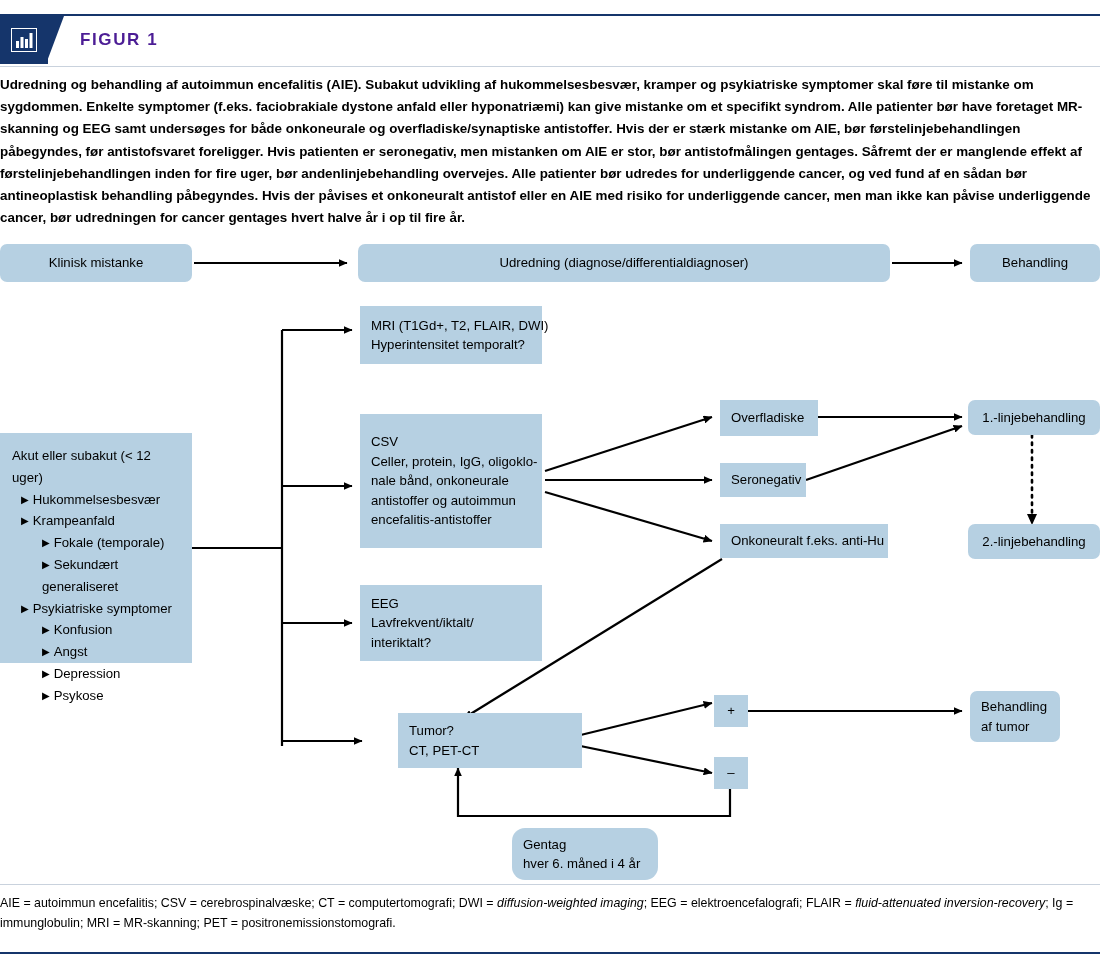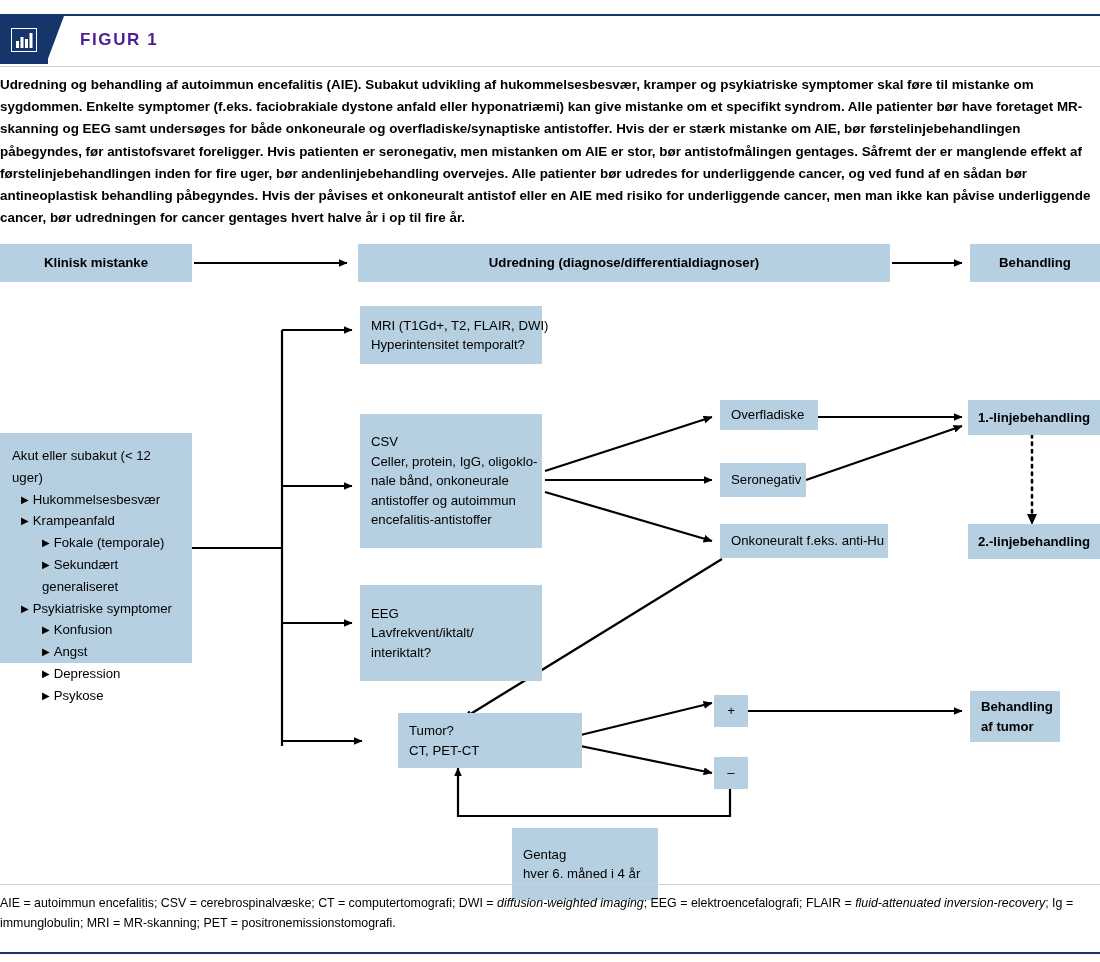--- a/index.html
+++ b/index.html
@@ -49,21 +49,21 @@
     box-sizing:border-box;
     font-size:13.2px;
     line-height:19.5px;
     color:#000;
     display:flex;
     flex-direction:column;
     justify-content:center;
   }
   .box.ctr{align-items:center;text-align:center;}
   .box.pad{padding:8px 11px;}
-  .box.bold{font-weight:bold;}
+  .box.bold{font-weight:normal;border-radius:7px;}
   .box .ln{display:block;white-space:nowrap;}
 
   
   .symp{
     position:absolute;background:#b6d0e2;box-sizing:border-box;
     padding:12px 10px 28px 12px;font-size:13.2px;line-height:21.8px;
   }
   .symp .l0{display:block;}
   .symp .l1{display:block;padding-left:9px;}
   .symp .l2{display:block;padding-left:30px;}
@@ -172,32 +172,32 @@
   </div>
 
   <div class="box pad" style="left:360px;top:178px;width:182px;height:134px;">
     <span class="ln">CSV</span>
     <span class="ln">Celler, protein, IgG, oligoklo-</span>
     <span class="ln">nale bånd, onkoneurale</span>
     <span class="ln">antistoffer og autoimmun</span>
     <span class="ln">encefalitis-antistoffer</span>
   </div>
 
-  <div class="box pad" style="left:360px;top:349px;width:182px;height:96px;">
+  <div class="box pad" style="left:360px;top:349px;width:182px;height:76px;">
     <span class="ln">EEG</span>
     <span class="ln">Lavfrekvent/iktalt/</span>
     <span class="ln">interiktalt?</span>
   </div>
 
   <div class="box pad" style="left:372px;top:477px;width:184px;height:55px;margin-left:26px;">
     <span class="ln">Tumor?</span>
     <span class="ln">CT, PET-CT</span>
   </div>
 
-  <div class="box pad" style="left:720px;top:164px;width:98px;height:30px;">
+  <div class="box pad" style="left:720px;top:164px;width:98px;height:36px;">
     <span class="ln">Overfladiske</span>
   </div>
 
   <div class="box pad" style="left:720px;top:227px;width:86px;height:34px;">
     <span class="ln">Seronegativ</span>
   </div>
 
   <div class="box pad" style="left:720px;top:288px;width:168px;height:34px;">
     <span class="ln">Onkoneuralt f.eks. anti-Hu</span>
   </div>
@@ -216,21 +216,21 @@
 
   <div class="box ctr" style="left:714px;top:521px;width:34px;height:32px;">
     <span class="ln">–</span>
   </div>
 
   <div class="box pad bold" style="left:970px;top:455px;width:90px;height:51px;">
     <span class="ln">Behandling</span>
     <span class="ln">af tumor</span>
   </div>
 
-  <div class="box pad" style="left:512px;top:592px;width:146px;height:72px;">
+  <div class="box pad" style="left:512px;top:592px;width:146px;height:52px;border-radius:13px;">
     <span class="ln">Gentag</span>
     <span class="ln">hver 6. måned i 4 år</span>
   </div>
 
 </div>
 
 <div class="rule-foot"></div>
 <div class="foot">
   <span>AIE = autoimmun encefalitis; CSV = cerebrospinalvæske; CT = computertomografi; DWI = </span><i>diffusion-weighted imaging</i><span>; EEG = elektroencefalografi; FLAIR = </span><i>fluid-attenuated inversion-recovery</i><span>; Ig = immunglobulin; MRI = MR-skanning; PET = positronemissionstomografi.</span>
 </div>

